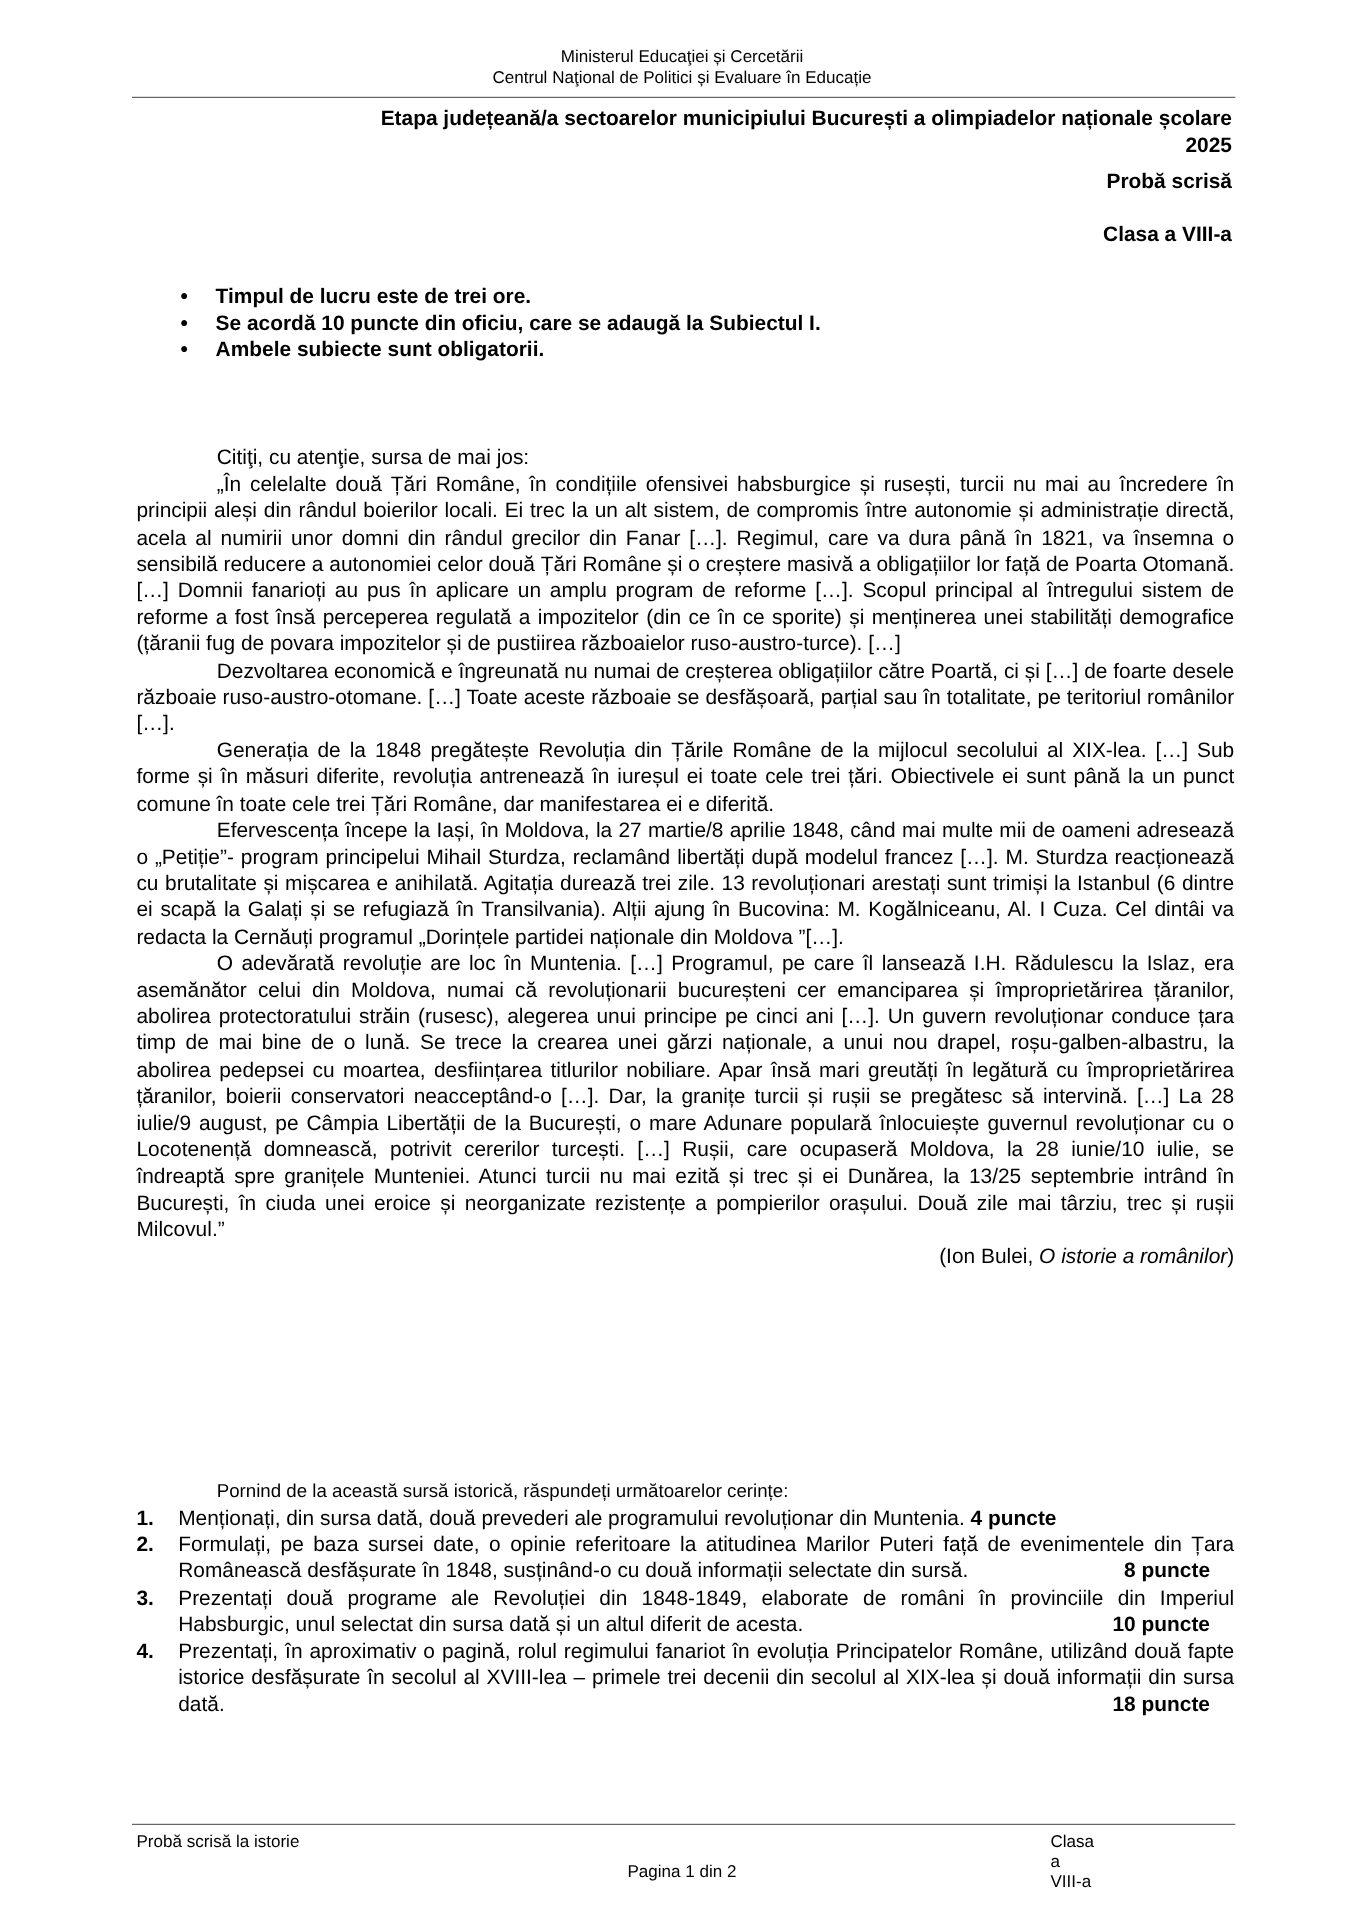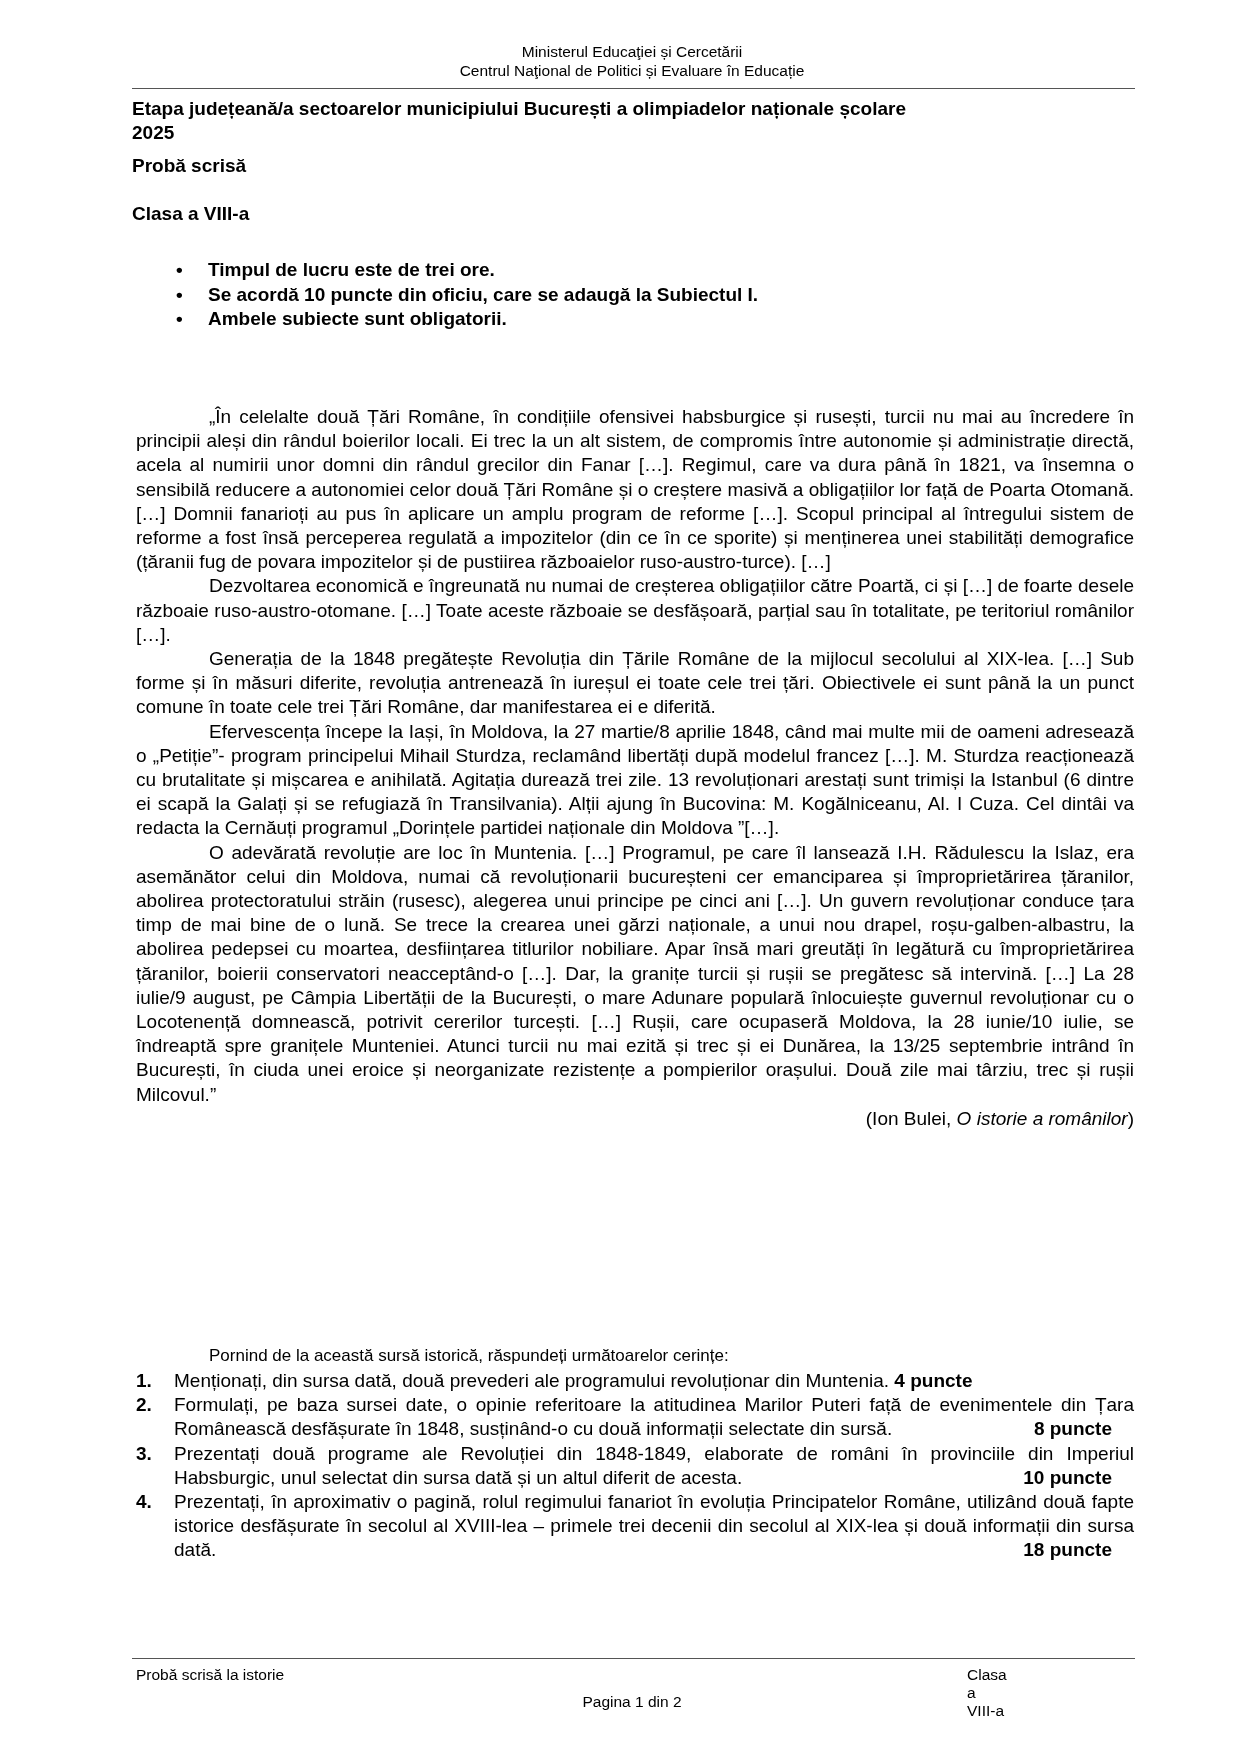--- a/index.html
+++ b/index.html
@@ -1,20 +1,20 @@
 <!DOCTYPE html>
 <html><head>
 <meta charset="utf-8">
 <style>
   html, body { margin: 0; padding: 0; background: #ffffff; }
   body { width: 1241px; height: 1755px; position: relative; font-family: "Liberation Sans", sans-serif; color: #000; }
-  .page { position: absolute; left: 16px; top: 0; width: 988px; height: 1755px; }
+  .page { position: absolute; left: 4px; top: 0; width: 988px; height: 1755px; }
   .hdr { position: absolute; left: 116px; width: 1000px; text-align: center; font-size: 15.5px; line-height: 19px; }
   .hdr-rule { position: absolute; left: 116px; width: 1003px; top: 88px; border-top: 1.5px solid #555; }
-  .title { position: absolute; left: 116px; width: 1000px; text-align: left; font-weight: bold; font-size: 19px; line-height: 24px; }
+  .title { position: absolute; left: 116px; width: 1000px; text-align: right; font-weight: bold; font-size: 19px; line-height: 24px; }
   .bullets { position: absolute; left: 160px; top: 258px; margin: 0; padding: 0; list-style: none; }
   .bullets li { font-weight: bold; font-size: 19px; line-height: 24px; position: relative; padding-left: 32px; height: 24.5px; }
   .bullets li::before { content: "\2022"; position: absolute; left: 0; top: 0; }
   .subj { position: absolute; left: 120px; top: 382px; width: 998px; height: 22px; border-bottom: 2px solid #000; font-weight: bold; font-size: 19px; line-height: 22px; }
   .subj .l { position: absolute; left: 0; text-decoration: underline; }
   .subj .r { position: absolute; right: 0; text-decoration: underline; }
   .body { position: absolute; left: 120px; top: 405px; width: 998px; font-size: 19px; line-height: 24.2px; text-align: justify; }
   .body p { margin: 0; }
   .ind { text-indent: 73px; }
   .src { text-align: right; }
@@ -45,20 +45,21 @@
   <div class="title" style="top:202px;">Clasa a VIII-a</div>
 
   <ul class="bullets">
     <li>Timpul de lucru este de trei ore.</li>
     <li>Se acordă 10 puncte din oficiu, care se adaugă la Subiectul I.</li>
     <li>Ambele subiecte sunt obligatorii.</li>
   </ul>
 
 
   <div class="body">
+    <p class="ind">Citiţi, cu atenţie, sursa de mai jos:</p>
     <p class="ind">„În celelalte două Țări Române, în condițiile ofensivei habsburgice și rusești, turcii nu mai au încredere în principii aleși din rândul boierilor locali. Ei trec la un alt sistem, de compromis între autonomie și administrație directă, acela al numirii unor domni din rândul grecilor din Fanar […]. Regimul, care va dura până în 1821, va însemna o sensibilă reducere a autonomiei celor două Țări Române și o creștere masivă a obligațiilor lor față de Poarta Otomană. […] Domnii fanarioți au pus în aplicare un amplu program de reforme […]. Scopul principal al întregului sistem de reforme a fost însă perceperea regulată a impozitelor (din ce în ce sporite) și menținerea unei stabilități demografice (țăranii fug de povara impozitelor și de pustiirea războaielor ruso-austro-turce). […]</p>
     <p class="ind">Dezvoltarea economică e îngreunată nu numai de creșterea obligațiilor către Poartă, ci și […] de foarte desele războaie ruso-austro-otomane. […] Toate aceste războaie se desfășoară, parțial sau în totalitate, pe teritoriul românilor […].</p>
     <p class="ind">Generația de la 1848 pregătește Revoluția din Țările Române de la mijlocul secolului al XIX-lea. […] Sub forme și în măsuri diferite, revoluția antrenează în iureșul ei toate cele trei țări. Obiectivele ei sunt până la un punct comune în toate cele trei Țări Române, dar manifestarea ei e diferită.</p>
     <p class="ind">Efervescența începe la Iași, în Moldova, la 27 martie/8 aprilie 1848, când mai multe mii de oameni adresează o „Petiție”- program principelui Mihail Sturdza, reclamând libertăți după modelul francez […]. M. Sturdza reacționează cu brutalitate și mișcarea e anihilată. Agitația durează trei zile. 13 revoluționari arestați sunt trimiși la Istanbul (6 dintre ei scapă la Galați și se refugiază în Transilvania). Alții ajung în Bucovina: M. Kogălniceanu, Al. I Cuza.  Cel dintâi va redacta la Cernăuți programul „Dorințele partidei naționale din Moldova ”[…].</p>
     <p class="ind">O adevărată revoluție are loc în Muntenia. […] Programul, pe care îl lansează I.H. Rădulescu la Islaz, era asemănător celui din Moldova, numai că revoluționarii bucureșteni cer emanciparea și împroprietărirea țăranilor, abolirea protectoratului străin (rusesc), alegerea unui principe pe cinci ani […]. Un guvern revoluționar conduce țara timp de mai bine de o lună. Se trece la crearea unei gărzi naționale, a unui nou drapel, roșu-galben-albastru, la abolirea pedepsei cu moartea, desființarea titlurilor nobiliare. Apar însă mari greutăți în legătură cu împroprietărirea țăranilor, boierii conservatori neacceptând-o […]. Dar, la granițe turcii și rușii se pregătesc să intervină. […] La 28 iulie/9 august, pe Câmpia Libertății de la București, o mare Adunare populară înlocuiește guvernul revoluționar cu o Locotenență domnească, potrivit cererilor turcești. […] Rușii, care ocupaseră Moldova, la 28 iunie/10 iulie, se îndreaptă spre granițele Munteniei. Atunci turcii nu mai ezită și trec și ei Dunărea, la 13/25 septembrie intrând în București, în ciuda unei eroice și neorganizate rezistențe a pompierilor orașului. Două zile mai târziu, trec și rușii Milcovul.”</p>
     <p class="src"><span>(Ion Bulei, </span><i>O istorie a românilor</i><span>)</span></p>
   </div>
 
   <div class="q-intro">Pornind de la această sursă istorică, răspundeți următoarelor cerințe:</div>
 

